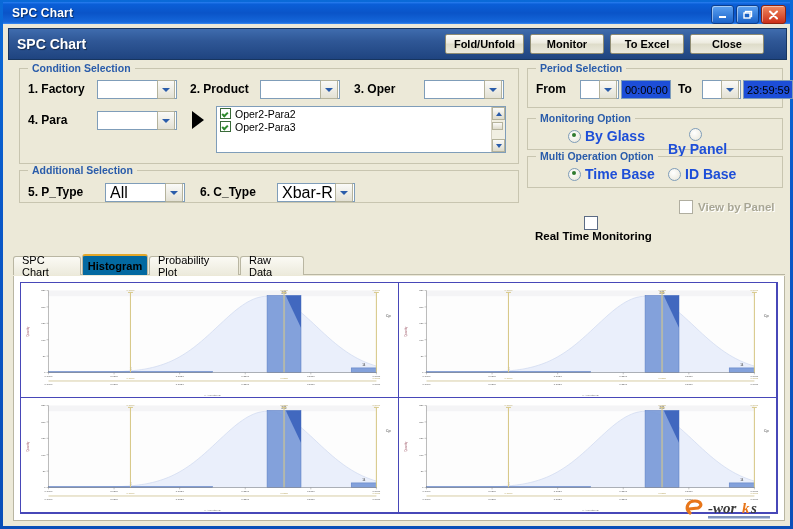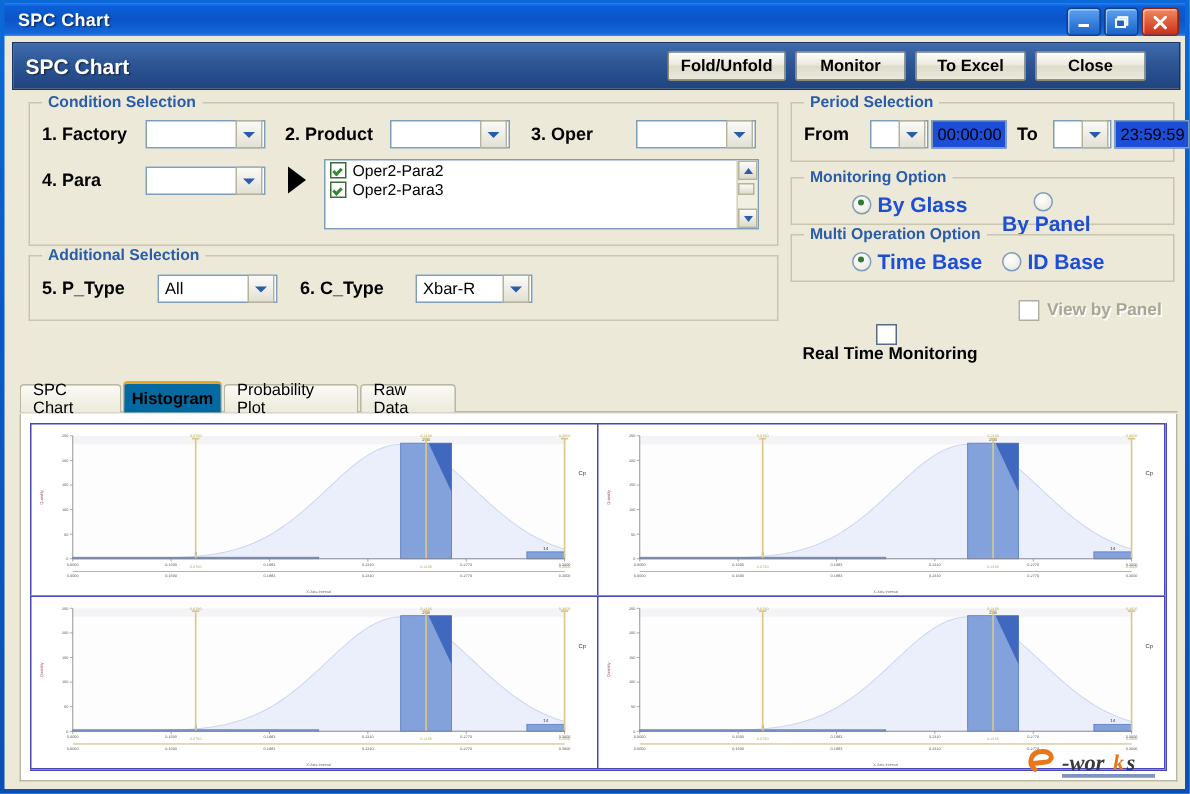--- a/index.html
+++ b/index.html
@@ -68,21 +68,21 @@
     position:absolute;top:-7px;left:8px;background:#ece9d8;padding:0 4px;
     font-size:10.5px;font-weight:bold;color:#2a5caa;white-space:nowrap;
   }
   .lbl{font-size:12px;font-weight:bold;color:#000;position:absolute;white-space:nowrap;}
   
   .combo{
     position:absolute;box-sizing:border-box;
     background:#fff;border:1px solid #7f9db9;height:19px;
     display:flex;align-items:center;
   }
-  .combo .val{font-size:11px;color:#000;padding-left:4px;flex:1;overflow:hidden;white-space:nowrap;}
+  .combo .val{font-size:16px;color:#000;padding-left:4px;flex:1;overflow:hidden;white-space:nowrap;}
   .combo .arw{
     width:16px;height:17px;margin:0 1px 0 0;
     background:linear-gradient(to bottom,#fafaf8,#e3e1d4);
     border:1px solid #b5b39c;border-radius:1px;
     display:flex;align-items:center;justify-content:center;
   }
   .combo .arw::after{
     content:"";border-left:4px solid transparent;border-right:4px solid transparent;
     border-top:4px solid #2a5caa;display:block;
   }
@@ -265,21 +265,21 @@
           <span class="tx">Oper2-Para3</span>
         </div>
         <div class="lbscroll">
           <div class="sbbtn up"></div>
           <div class="sbthumb"></div>
           <div class="sbbtn dn"></div>
         </div>
       </div>
     </div>
 
-    <div class="grp" style="left:16px;top:146px;width:500px;height:44px;">
+    <div class="grp" style="left:16px;top:146px;width:500px;height:33px;">
       <span class="lg">Additional Selection</span>
 
       <span class="lbl" style="left:8px;top:14px;">5. P_Type</span>
       <div class="combo" style="left:85px;top:12px;width:80px;">
         <span class="val">All</span>
         <span class="arw"></span>
       </div>
 
       <span class="lbl" style="left:180px;top:14px;">6. C_Type</span>
       <div class="combo" style="left:257px;top:12px;width:78px;">

